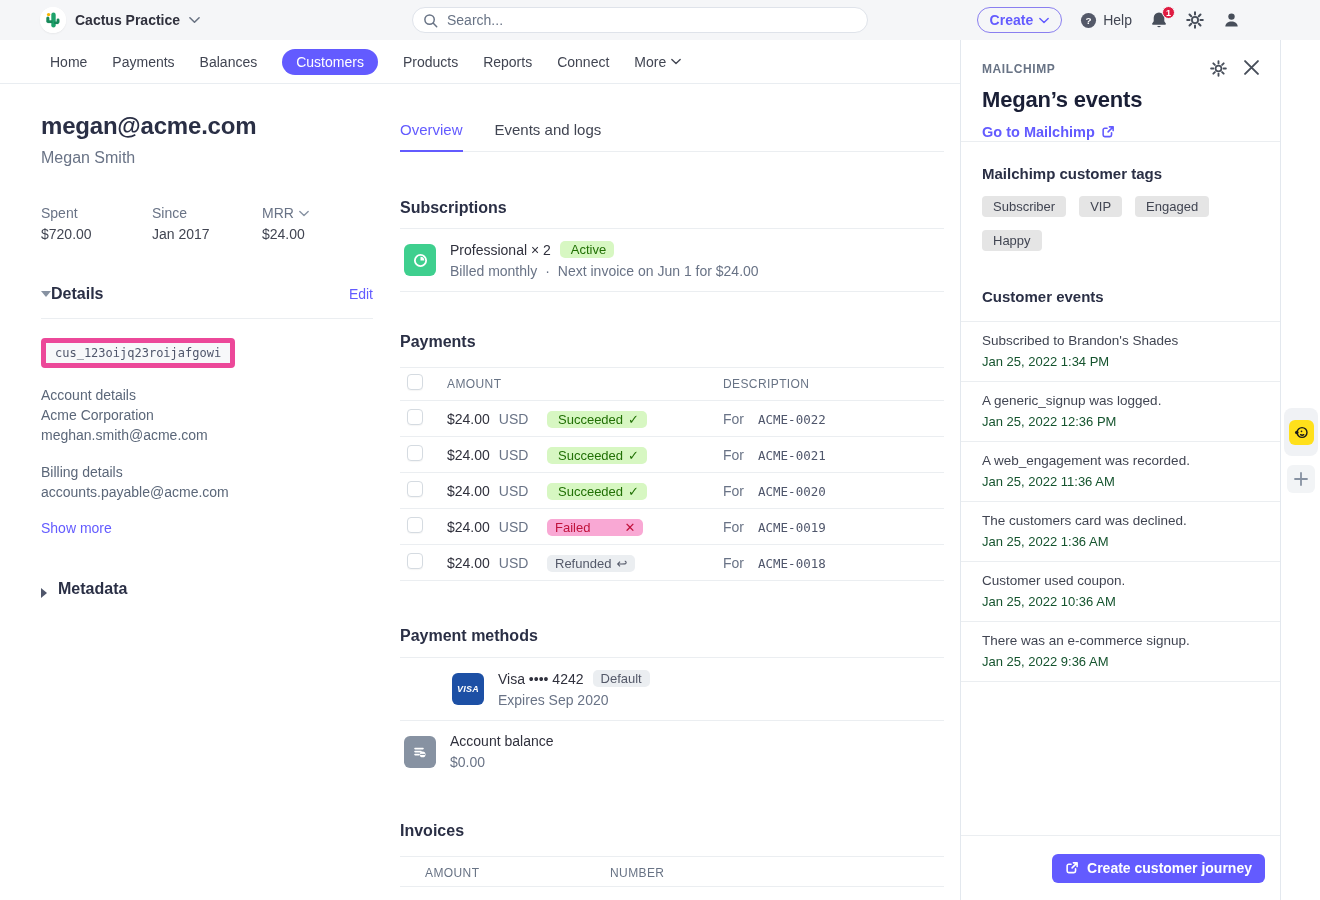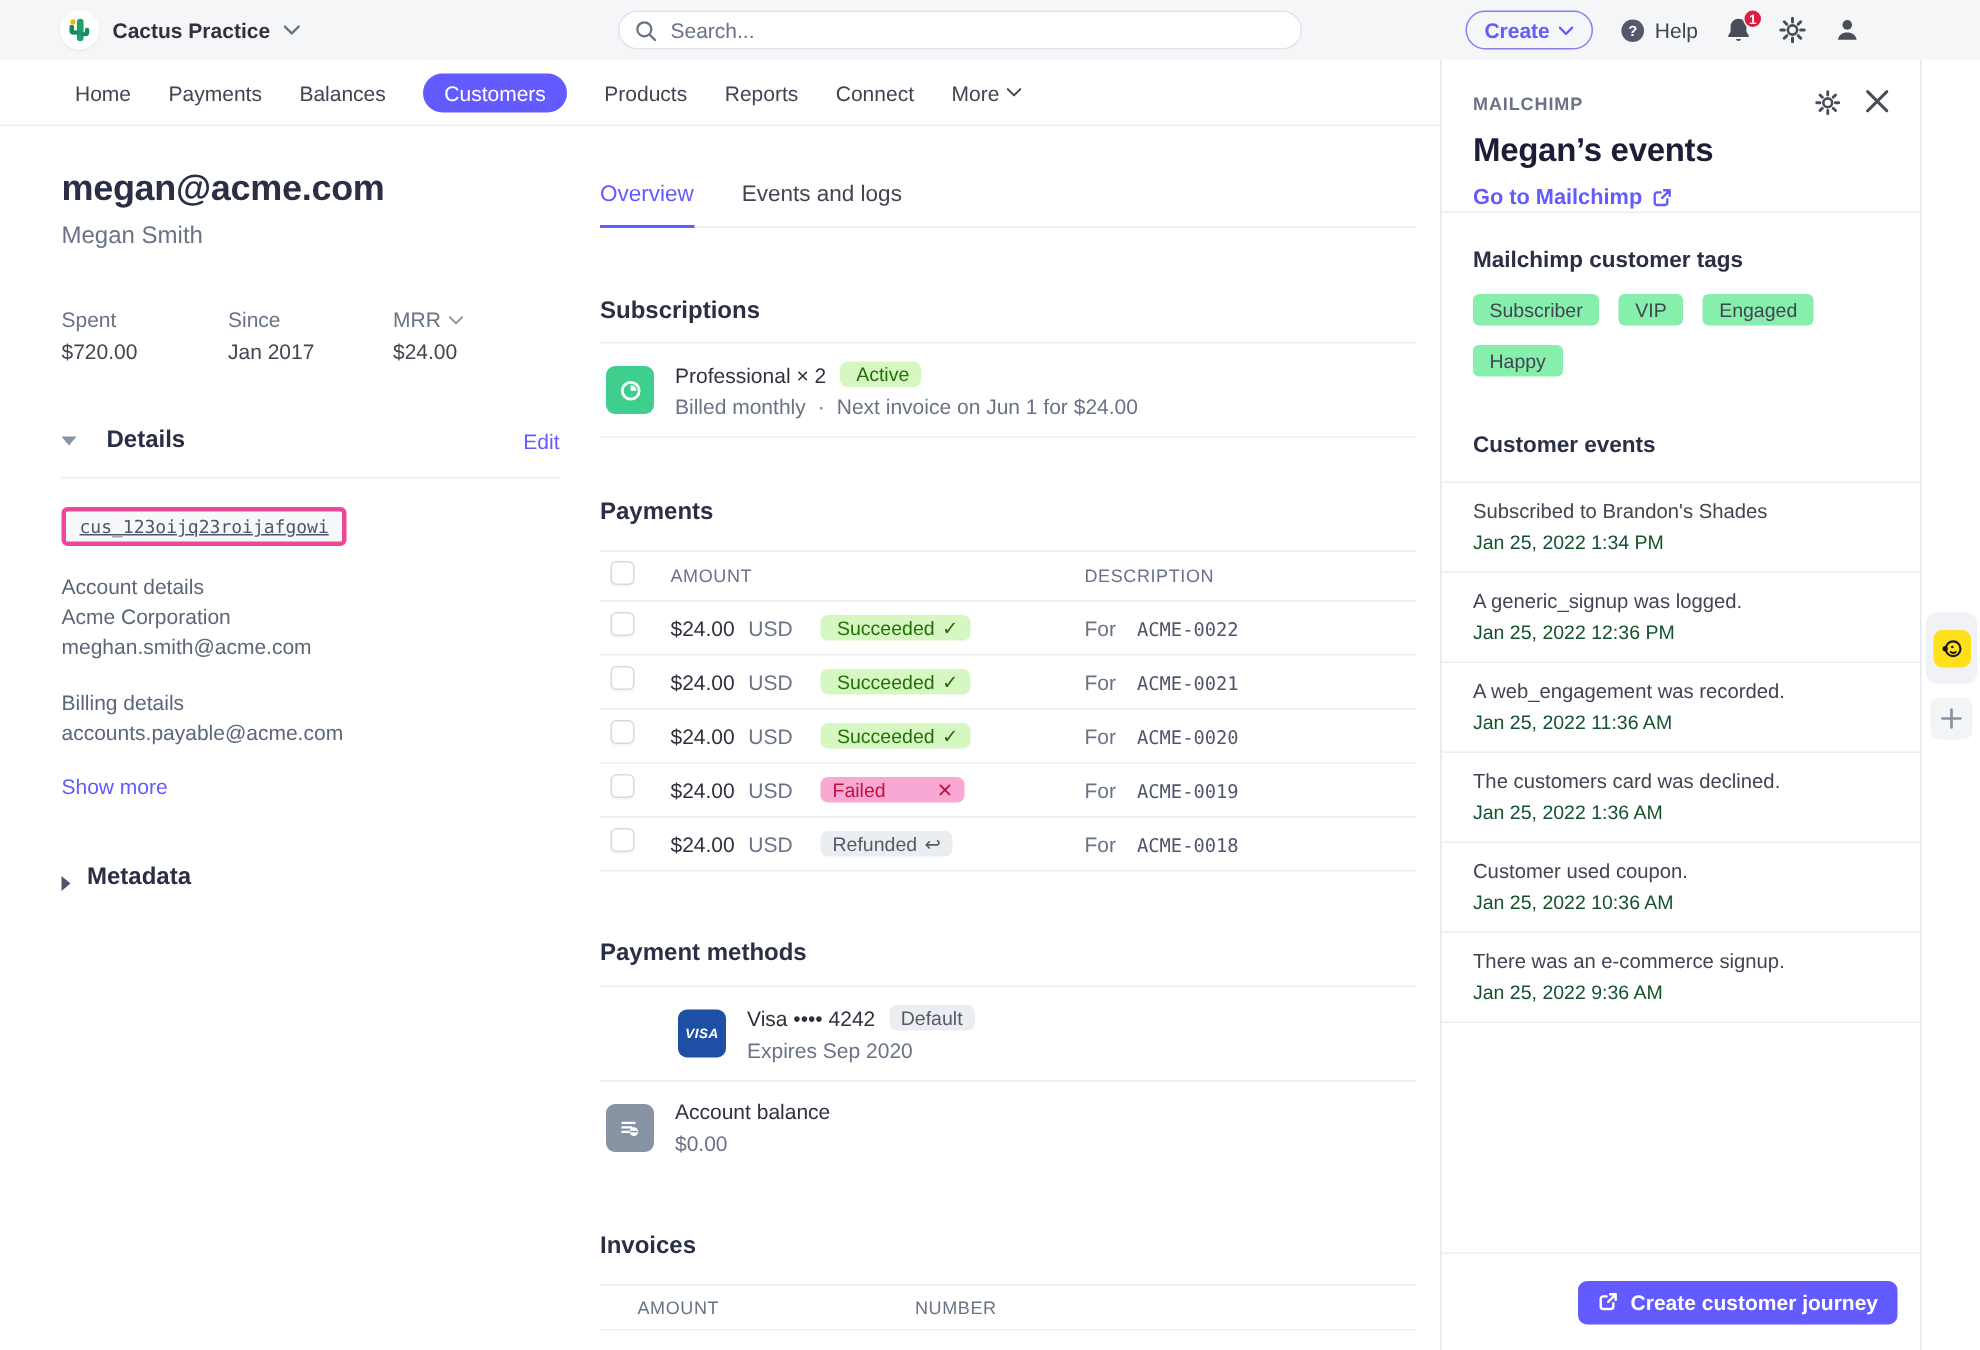--- a/index.html
+++ b/index.html
@@ -55,29 +55,29 @@
   .nav-item.active { background: #635bff; color: #fff; padding: 5px 14px; border-radius: 15px; font-weight: 500; }
 
   
   .left-col { position: absolute; left: 41px; top: 84px; width: 332px; }
   .cust-email { font-size: 24px; font-weight: 700; color: #2a2f45; margin: 28px 0 0; letter-spacing: -0.2px; }
   .cust-name { margin-top: 9px; font-size: 16px; color: #697386; }
   .stats { display: flex; margin-top: 38px; }
   .stat:nth-child(1) { width: 111px; } .stat:nth-child(2) { width: 110px; }
   .stat-label { font-size: 14px; color: #697386; display: flex; align-items: center; gap: 5px; }
   .stat-value { font-size: 14px; color: #414552; margin-top: 5px; }
-  .details-header { margin-top: 43px; display: flex; align-items: center; gap: 20px; padding-bottom: 15px; border-bottom: 1px solid #ebeef1; }
+  .details-header { margin-top: 43px; display: flex; align-items: center; gap: 0; padding-bottom: 15px; border-bottom: 1px solid #ebeef1; }
   .tri-down { width: 0; height: 0; border-left: 5px solid transparent; border-right: 5px solid transparent; border-top: 6px solid #8792a2; cursor: pointer; }
   .tri-right { width: 0; height: 0; border-top: 5px solid transparent; border-bottom: 5px solid transparent; border-left: 6px solid #4f566b; cursor: pointer; }
   .section-h { font-size: 16px; font-weight: 700; color: #2a2f45; }
   .edit-link { margin-left: auto; font-size: 14px; font-weight: 500; color: #635bff; cursor: pointer; }
   .token {
     display: inline-block; margin-top: 19px; font-family: "DejaVu Sans Mono", monospace;
-    font-size: 12px; color: #4f566b; background: #f7f8fa; border: 3px solid #ec4899;
-    border-radius: 4px; padding: 3px 9px; cursor: pointer; text-decoration: underline;
+    font-size: 12px; color: #4f566b; background: #f7f8fa; border: 5px solid #ec4899;
+    border-radius: 4px; padding: 3px 9px; cursor: pointer;
   }
   .detail-group { margin-top: 17px; font-size: 14px; color: #5b6779; line-height: 20px; }
   .show-more { margin-top: 18px; font-size: 14px; font-weight: 500; color: #635bff; cursor: pointer; }
   .metadata-header { margin-top: 44px; display: flex; align-items: flex-end; gap: 11px; }
 
   
   .main-col { position: absolute; left: 400px; top: 84px; width: 544px; }
   .tabs { display: flex; gap: 32px; margin-top: 37px; border-bottom: 1px solid #ebeef1; }
   .tab { font-size: 15px; color: #414552; padding-bottom: 12px; cursor: pointer; }
   .tab.active { color: #635bff; font-weight: 500; border-bottom: 2px solid #635bff; margin-bottom: -1px; }
@@ -124,21 +124,21 @@
   .panel { position: absolute; left: 960px; top: 40px; width: 320px; height: 860px; background: #fff; border-left: 1px solid #e3e8ee; }
   .panel-header { padding: 20px 21px 0; border-bottom: 1px solid #ebeef1; }
   .app-row { display: flex; align-items: center; }
   .app-label { font-size: 12px; font-weight: 700; color: #687385; letter-spacing: .6px; }
   .app-icons { margin-left: auto; display: flex; gap: 17px; color: #474e5a; }
   .panel-title { margin-top: 10px; font-size: 22px; font-weight: 700; color: #1a1f36; letter-spacing: -0.2px; }
   .panel-link { margin-top: 11px; font-size: 14.5px; font-weight: 600; color: #635bff; display: inline-flex; align-items: center; gap: 6px; cursor: pointer; }
   .panel-body { padding: 0 21px; }
   .tags-title { margin-top: 23px; font-size: 15px; font-weight: 700; color: #2a2f45; }
   .tags { margin-top: 14px; display: flex; gap: 13px; flex-wrap: wrap; }
-  .tag { background: #86efac; color: #414552; font-size: 13px; padding: 3px 11px; border-radius: 4px; white-space: nowrap; }
+  .tag { background: #e5e5e5; color: #414552; font-size: 13px; padding: 3px 11px; border-radius: 4px; white-space: nowrap; }
   .events-title { margin-top: 37px; font-size: 15px; font-weight: 700; color: #2a2f45; }
   .events-list { margin-top: 16px; }
   .event { padding: 10px 21px 11px; border-bottom: 1px solid #ebeef1; }
   .event:first-child { border-top: 1px solid #ebeef1; }
   .event-text { font-size: 13.5px; color: #414552; line-height: 17px; }
   .event-time { margin-top: 4px; font-size: 13px; color: #14532d; line-height: 17px; }
   .panel-footer {
     position: absolute; left: 0; right: 0; bottom: 0; height: 65px;
     border-top: 1px solid #ebeef1; display: flex; align-items: center; justify-content: flex-end; padding-right: 15px;
   }

